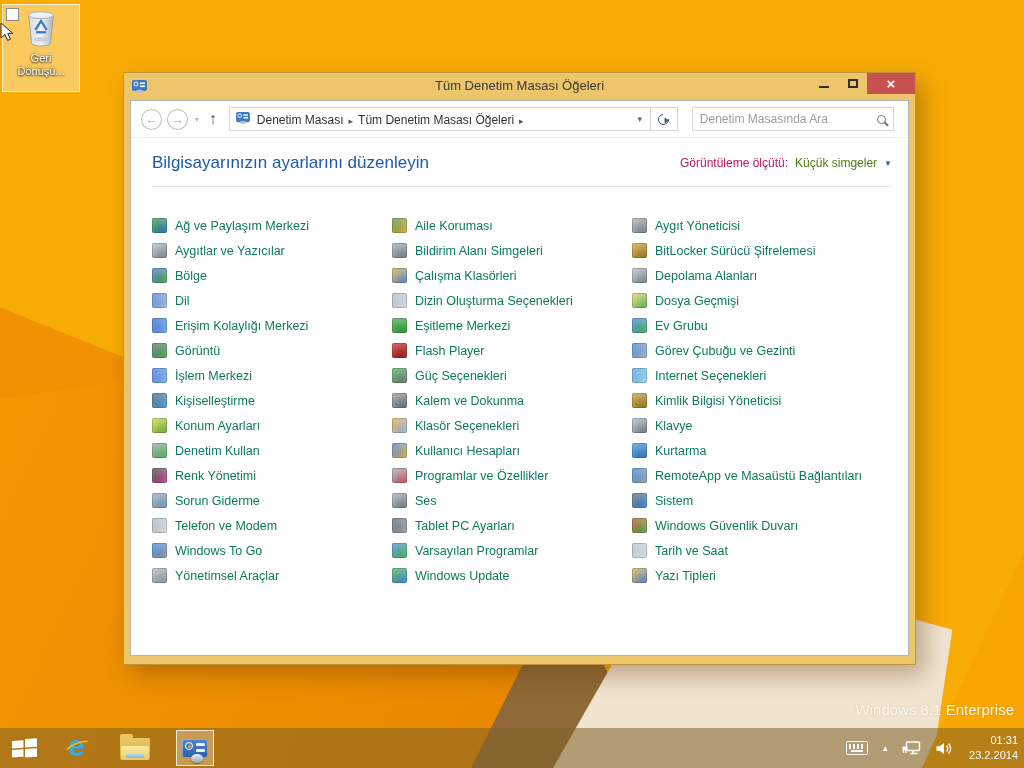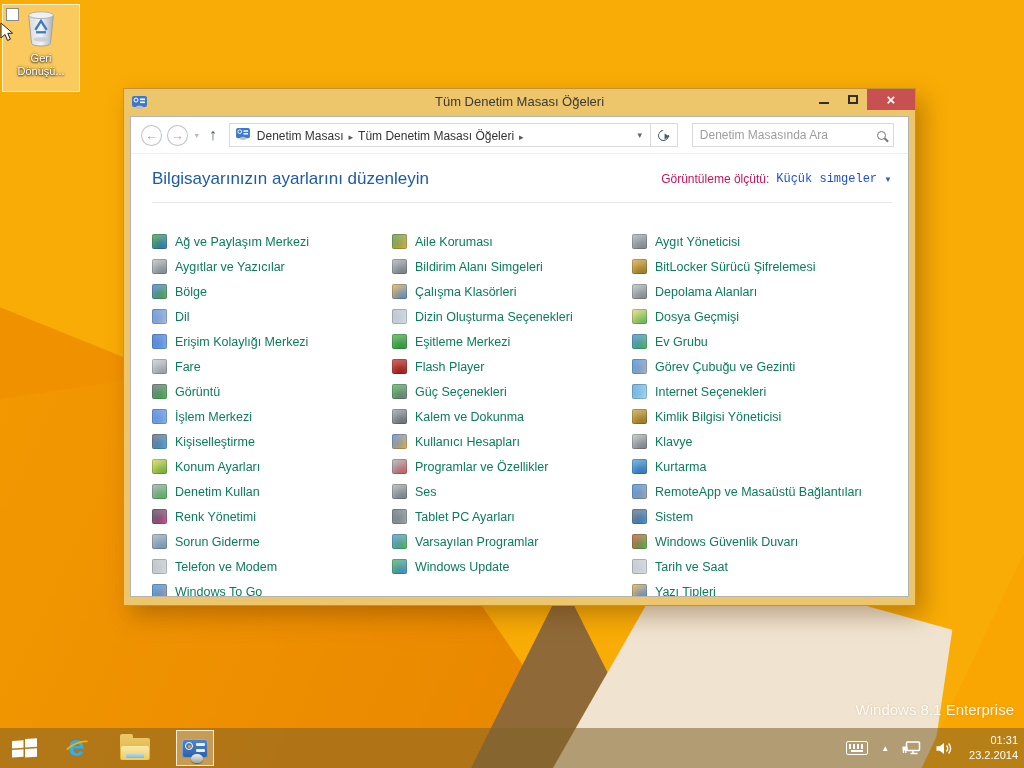--- a/index.html
+++ b/index.html
@@ -20,21 +20,21 @@
   #recycle .chk { position:absolute; left:3px; top:3px; width:13px; height:13px; background:#fff; border:1px solid #8a8a8a; }
   #recycle .bin-label { color:#fff; font-size:11px; line-height:13px; text-shadow:0 1px 2px rgba(0,0,0,.85),0 0 3px rgba(0,0,0,.6); }
 
   #cursor { position:absolute; left:0; top:22px; z-index:60; }
 
   
   #watermark { position:absolute; right:10px; bottom:46px; text-align:right; color:rgba(255,255,255,.92);
     font-size:15px; line-height:24px; text-shadow:0 0 2px rgba(150,100,0,.3); }
 
   
-  #win { position:absolute; left:123px; top:88px; width:793px; height:518px;
+  #win { position:absolute; left:123px; top:72px; width:793px; height:593px;
     background:#EDC56A; border:1px solid #C2913B; box-shadow:8px 10px 22px rgba(90,45,0,.35); }
   #titlebar { position:relative; height:27px; }
   #titlebar .win-icon { position:absolute; left:8px; top:6px; }
   #titlebar .title { position:absolute; left:0; right:0; top:5px; text-align:center; font-size:13px; color:#3A3A3A; }
   #caption { position:absolute; right:0; top:0; display:flex; height:21px; }
   .cap-btn { display:flex; align-items:center; justify-content:center; height:21px; }
   .cap-min { width:30px; } .cap-max { width:28px; } .cap-close { width:48px; background:#C75050; }
   .glyph-min { width:10px; height:2px; background:#332E26; margin-top:6px; }
   .glyph-max { width:10px; height:9px; border:2px solid #332E26; }
   .glyph-close { color:#fff; font-size:15px; font-weight:bold; line-height:1; }
@@ -61,21 +61,21 @@
   #searchbox input::placeholder { color:#9E9E9E; opacity:1; }
   .mag { position:relative; width:9px; height:9px; border:1.6px solid #767676; border-radius:50%; margin-left:6px; }
   .mag:after { content:""; position:absolute; width:5px; height:1.6px; background:#767676; transform:rotate(45deg); right:-4px; bottom:-2px; }
 
   
   #body { padding:15px 16px 0 21px; }
   #header-row { display:flex; justify-content:space-between; align-items:center; }
   #page-head { font-size:17px; font-weight:normal; color:#1D5BA6; }
   #viewby { font-size:12px; display:flex; align-items:center; gap:7px; }
   #viewby .vb-label { color:#be185d; }
-  #viewby .vb-value { color:#1d4ed8;font-family:Liberation Mono, monospace; }
+  #viewby .vb-value { color:#4d7c0f; }
   #viewby .vb-arrow { color:#2A64B5; font-size:8px; }
   #head-divider { margin:13px 0 0 0; border-bottom:1px solid #E7E7E7; }
   #items-grid { display:flex; margin-top:26px; }
   .cp-col { width:240px; }
   .cp-col:last-child { width:260px; }
   .cp-item { height:25px; display:flex; align-items:center; gap:8px; cursor:default; }
   .chip { width:15px; height:15px; border-radius:2px; flex:none; box-shadow:inset 0 0 0 1px rgba(0,0,0,.18), inset 0 6px 6px rgba(255,255,255,.25); }
   .cp-label { font-size:12.5px; color:#0C7A5E; white-space:nowrap;text-align:right; }
 
   
@@ -236,24 +236,20 @@
               </div>
               <div class="cp-item">
                 <span class="chip" style="background: linear-gradient(135deg, rgb(76, 130, 214), rgb(168, 187, 216));"></span>
                 <span class="cp-label">Dil</span>
               </div>
               <div class="cp-item">
                 <span class="chip" style="background: linear-gradient(135deg, rgb(46, 107, 208), rgb(121, 167, 232));"></span>
                 <span class="cp-label">Erişim Kolaylığı Merkezi</span>
               </div>
               <div class="cp-item">
-                <span class="chip" style="background: linear-gradient(135deg, rgb(201, 206, 210), rgb(143, 150, 156));"></span>
-                <span class="cp-label">Fare</span>
-              </div>
-              <div class="cp-item">
                 <span class="chip" style="background: linear-gradient(135deg, rgb(94, 106, 114), rgb(70, 177, 78));"></span>
                 <span class="cp-label">Görüntü</span>
               </div>
               <div class="cp-item">
                 <span class="chip" style="background: linear-gradient(135deg, rgb(62, 123, 216), rgb(134, 174, 232));"></span>
                 <span class="cp-label">İşlem Merkezi</span>
               </div>
               <div class="cp-item">
                 <span class="chip" style="background: linear-gradient(135deg, rgb(85, 100, 112), rgb(77, 158, 224));"></span>
                 <span class="cp-label">Kişiselleştirme</span>
@@ -312,20 +308,24 @@
                 <span class="chip" style="background: linear-gradient(135deg, rgb(201, 48, 44), rgb(143, 31, 28));"></span>
                 <span class="cp-label">Flash Player</span>
               </div>
               <div class="cp-item">
                 <span class="chip" style="background: linear-gradient(135deg, rgb(76, 177, 82), rgb(111, 119, 125));"></span>
                 <span class="cp-label">Güç Seçenekleri</span>
               </div>
               <div class="cp-item">
                 <span class="chip" style="background: linear-gradient(135deg, rgb(153, 161, 168), rgb(95, 102, 108));"></span>
                 <span class="cp-label">Kalem ve Dokunma</span>
+              </div>
+              <div class="cp-item">
+                <span class="chip" style="background: linear-gradient(135deg, rgb(221, 174, 69), rgb(143, 179, 232));"></span>
+                <span class="cp-label">Klasör Seçenekleri</span>
               </div>
               <div class="cp-item">
                 <span class="chip" style="background: linear-gradient(135deg, rgb(76, 130, 214), rgb(221, 174, 69));"></span>
                 <span class="cp-label">Kullanıcı Hesapları</span>
               </div>
               <div class="cp-item">
                 <span class="chip" style="background: linear-gradient(135deg, rgb(159, 176, 188), rgb(199, 80, 80));"></span>
                 <span class="cp-label">Programlar ve Özellikler</span>
               </div>
               <div class="cp-item">

